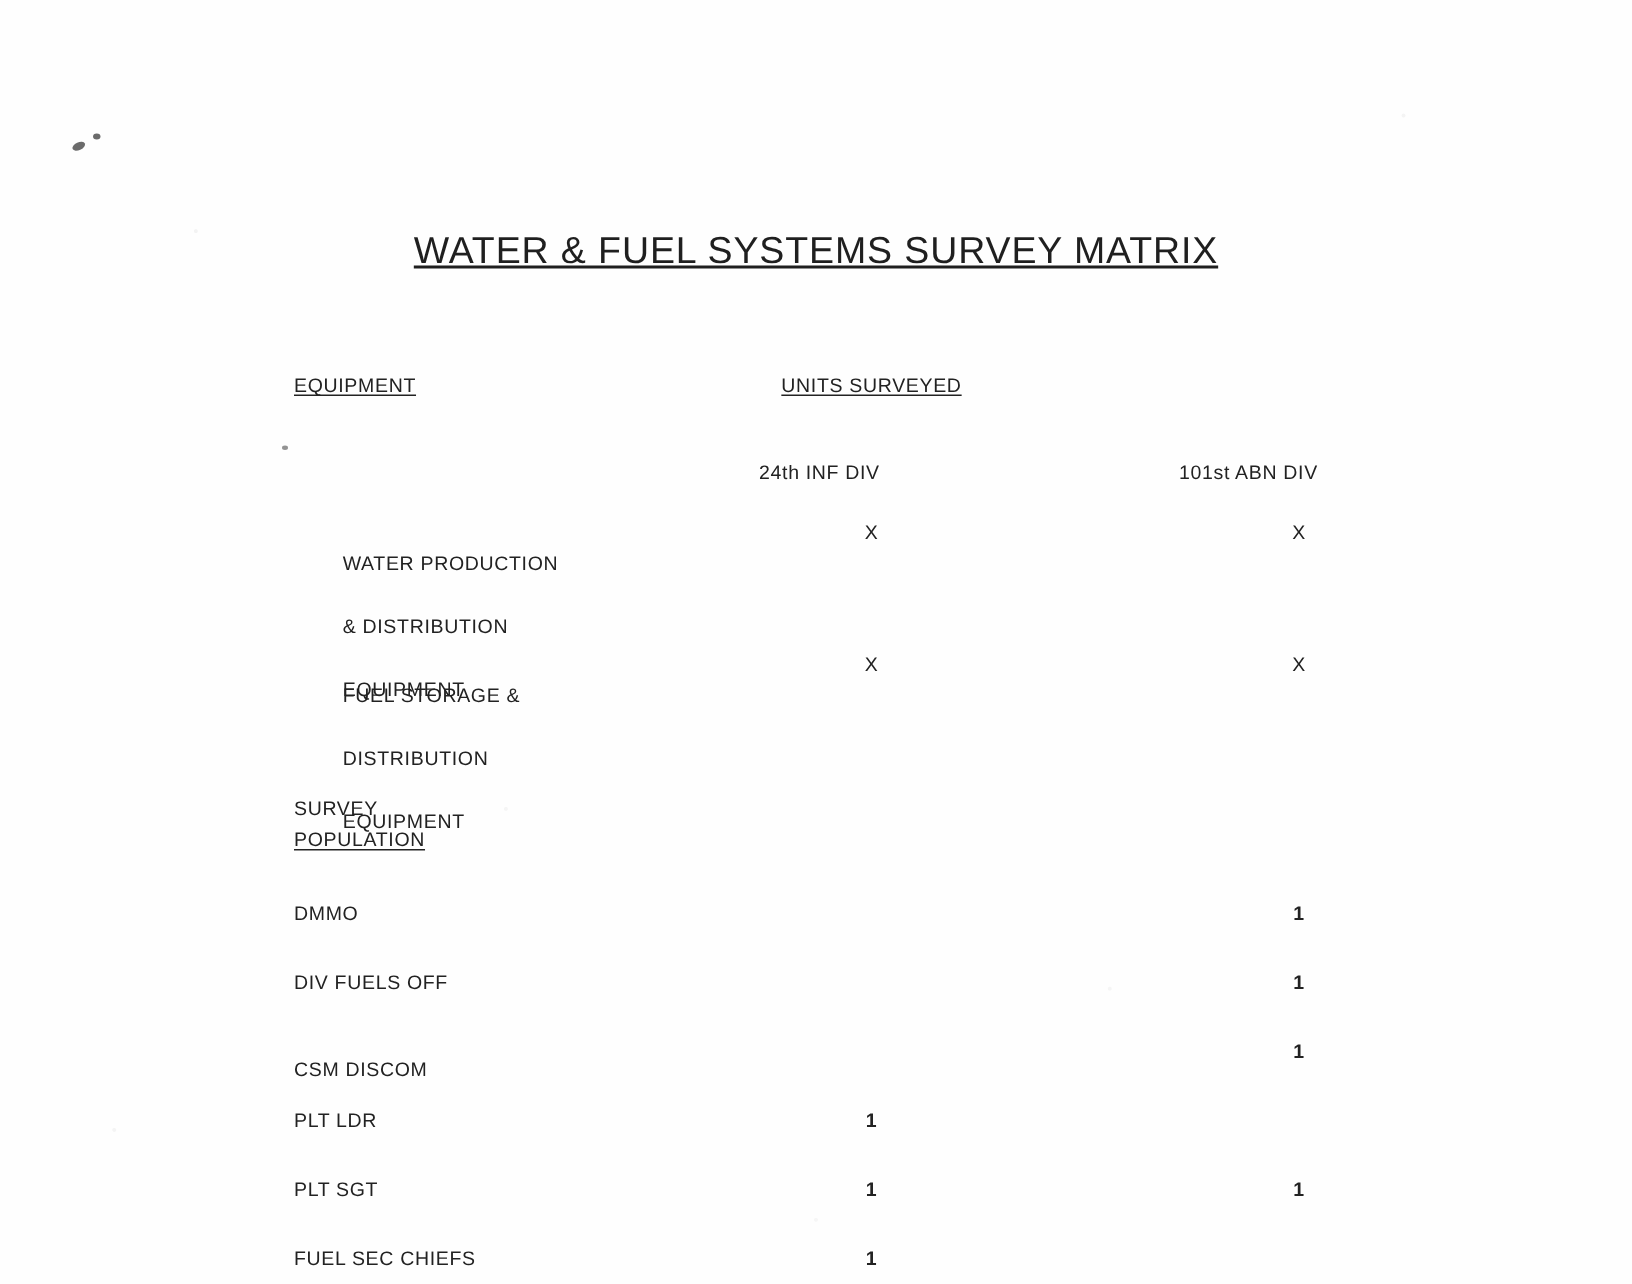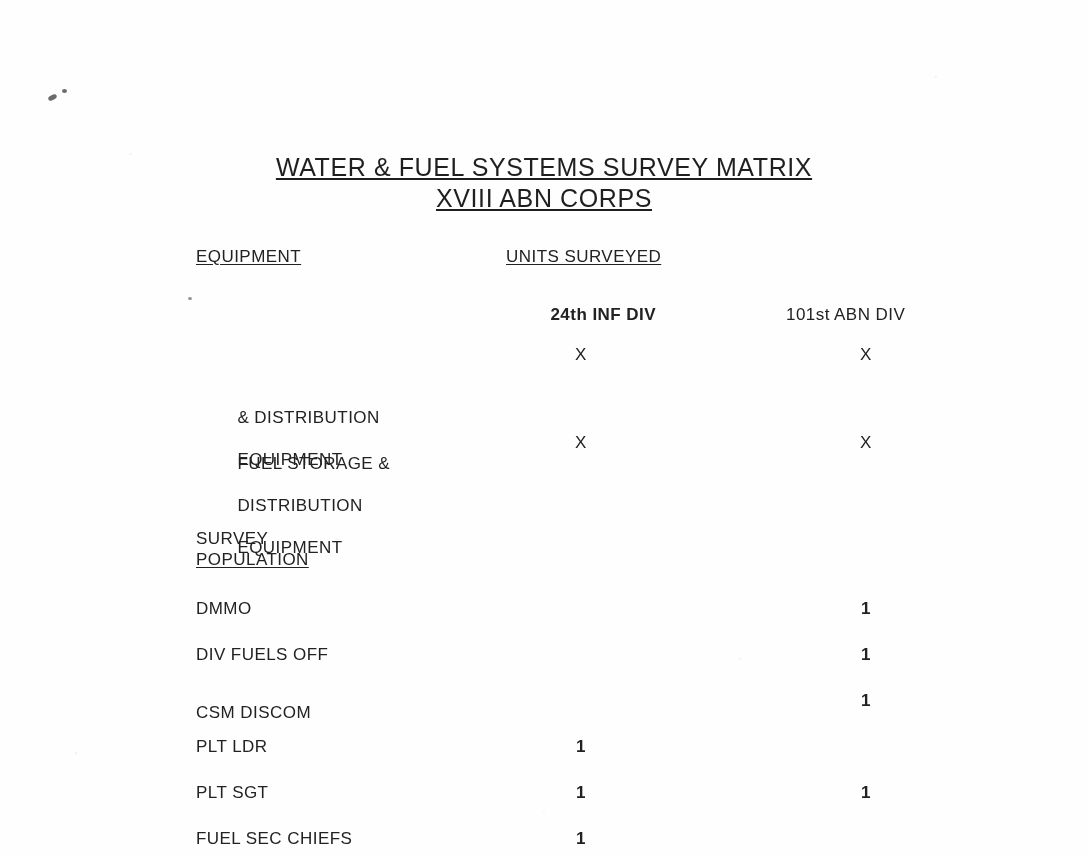--- a/index.html
+++ b/index.html
@@ -60,37 +60,37 @@
     right: 0;
   }
 
   .row {
     position: relative;
     height: 0;
   }
 
   .cell {
     position: absolute;
-    font-size: 17px;
+    font-size: 13px;
     letter-spacing: .45px;
     line-height: 21px;
     white-space: pre;
     color: #222222;
   }
 
   .u { text-decoration: underline; text-underline-offset: 2px; }
 
   .col-label { left: 196px; }
   .col-a     { left: 506px; width: 150px; text-align: center; }
   .col-b     { left: 786px; width: 160px; text-align: center; }
 
   .hdr-equipment { left: 196px; top: 10px; }
   .hdr-units     { left: 506px; top: 10px; width: 150px; text-align: center; }
 
-  .sub-a { left: 506px; top: 68px; width: 150px; text-align: right; font-weight: bold; }
+  .sub-a { left: 506px; top: 68px; width: 150px; text-align: left; }
   .sub-b { left: 786px; top: 68px; width: 160px; text-align: left; }
 
   .blk { position: absolute; }
 
   .multiline { line-height: 21px; }
 
   .pop-head { left: 196px; }
 
   .num { font-weight: bold; }
 </style>
@@ -98,35 +98,34 @@
 <body>
 
 <div class="page">
 
   <span class="speck speck-a"></span>
   <span class="speck speck-b"></span>
   <span class="speck speck-c"></span>
 
   <div class="title-block">
     <span class="title-line">WATER &amp; FUEL SYSTEMS SURVEY MATRIX</span>
-    <span class="title-line">XVIII ABN CORPS</span>
   </div>
 
   <div class="content">
 
     <div class="row">
       <div class="cell hdr-equipment u">EQUIPMENT</div>
       <div class="cell hdr-units u">UNITS SURVEYED</div>
       <div class="cell sub-a">24th INF DIV</div>
       <div class="cell sub-b">101st ABN DIV</div>
     </div>
 
     <div class="blk" style="left:0; top:108px; right:0; height:70px;">
       <div class="cell col-label multiline" style="top:0;">
-        <br>
+        <span>WATER PRODUCTION</span><br>
         <span>&amp; DISTRIBUTION</span><br>
         <span>EQUIPMENT</span>
       </div>
       <div class="cell col-a" style="top:0;">X</div>
       <div class="cell col-b" style="top:0;">X</div>
     </div>
 
     <div class="blk" style="left:0; top:196px; right:0; height:70px;">
       <div class="cell col-label multiline" style="top:0;">
         <span>FUEL STORAGE &amp;</span><br>

